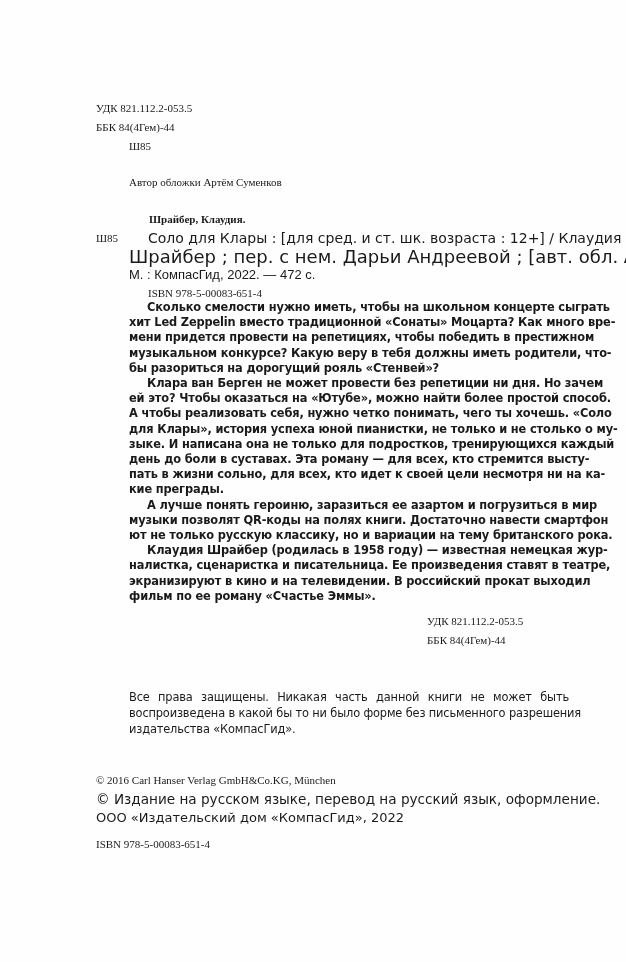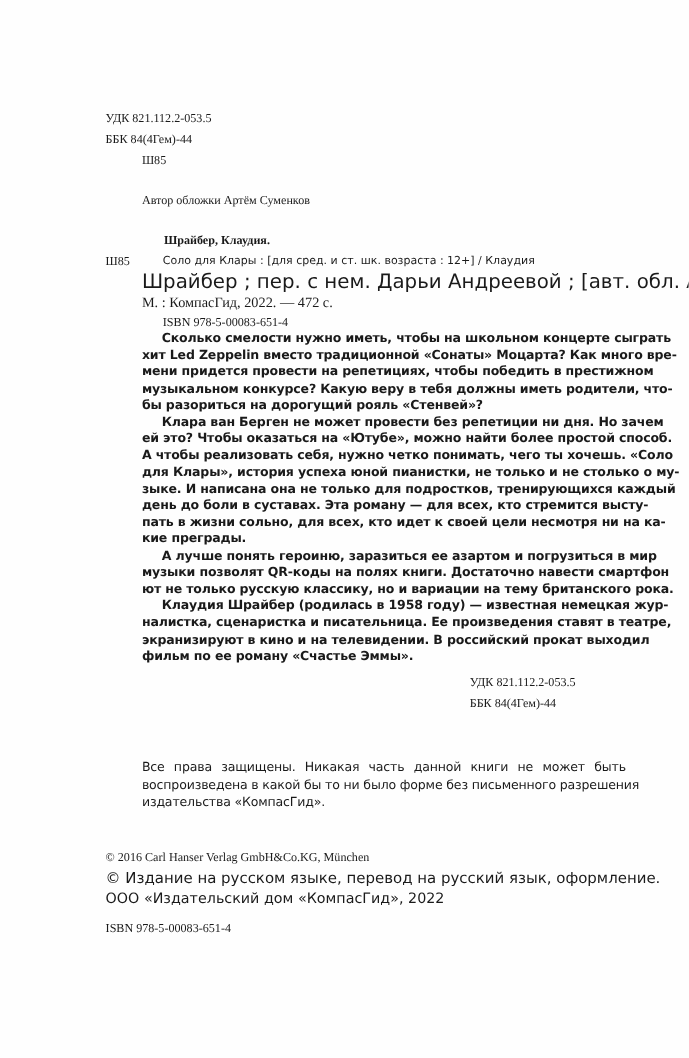--- a/index.html
+++ b/index.html
@@ -22,23 +22,23 @@
 </head>
 <body>
 
 <div class="abs lg" style="left:96px; top:98px;">УДК 821.112.2-053.5</div>
 <div class="abs lg" style="left:96px; top:117px;">ББК 84(4Гем)-44</div>
 <div class="abs lg" style="left:129px; top:136px;">Ш85</div>
 <div class="abs lg" style="left:129px; top:172px;">Автор обложки Артём Суменков</div>
 
 <div class="abs lg bold" style="left:129px; top:209px;margin-left:20px;">Шрайбер, Клаудия.</div>
 <div class="abs lg" style="left:96px; top:228px;">Ш85</div>
-<div class="abs md" style="left:148px; top:229px; font-family:'DejaVu Sans',sans-serif; font-size:10px;text-align:right;">Соло для Клары : [для сред. и ст. шк. возраста : 12+] / Клаудия</div>
+<div class="abs md" style="left:148px; top:229px; font-family:'DejaVu Sans',sans-serif; font-size:14px;text-align:right;">Соло для Клары : [для сред. и ст. шк. возраста : 12+] / Клаудия</div>
 <div class="abs md" style="left:129px; top:248px; font-family:'DejaVu Sans',sans-serif; font-size:18px;">Шрайбер ; пер. с нем. Дарьи Андреевой ; [авт. обл. А. Суменков]. —</div>
-<div class="abs md" style="left:129px; top:266px; font-family:Liberation Serif, serif; font-size:13px;">М. : КомпасГид, 2022. — 472 с.</div>
+<div class="abs md" style="left:129px; top:266px; font-family:Liberation Sans, sans-serif; font-size:13px;">М. : КомпасГид, 2022. — 472 с.</div>
 <div class="abs lg" style="left:148px; top:283px;">ISBN 978-5-00083-651-4</div>
 
 <div class="para body-text" style="top:300px;">
   <p>
     <span class="line indent">Сколько смелости нужно иметь, чтобы на школьном концерте сыграть</span>
     <span class="line">хит Led Zeppelin вместо традиционной «Сонаты» Моцарта? Как много вре-</span>
     <span class="line">мени придется провести на репетициях, чтобы победить в престижном</span>
     <span class="line">музыкальном конкурсе? Какую веру в тебя должны иметь родители, что-</span>
     <span class="line last">бы разориться на дорогущий рояль «Стенвей»?</span>
   </p>

